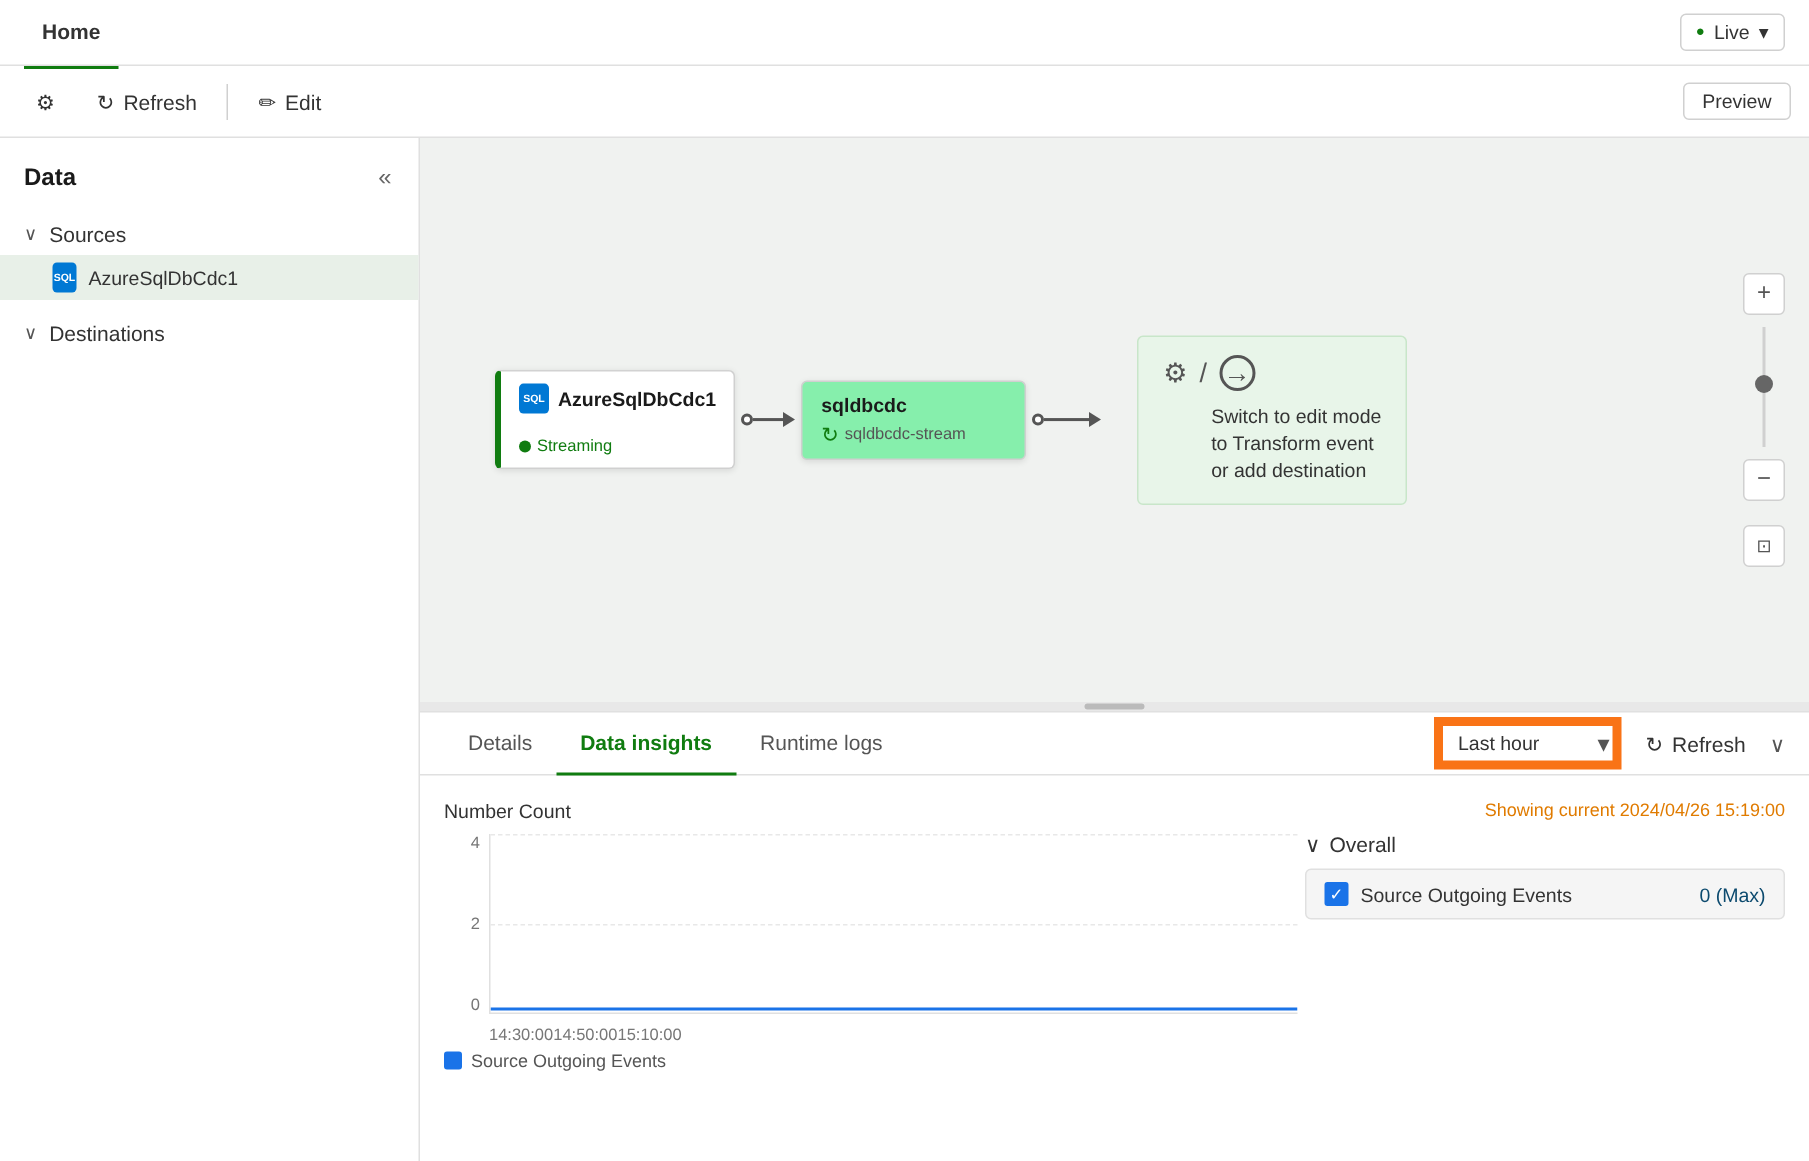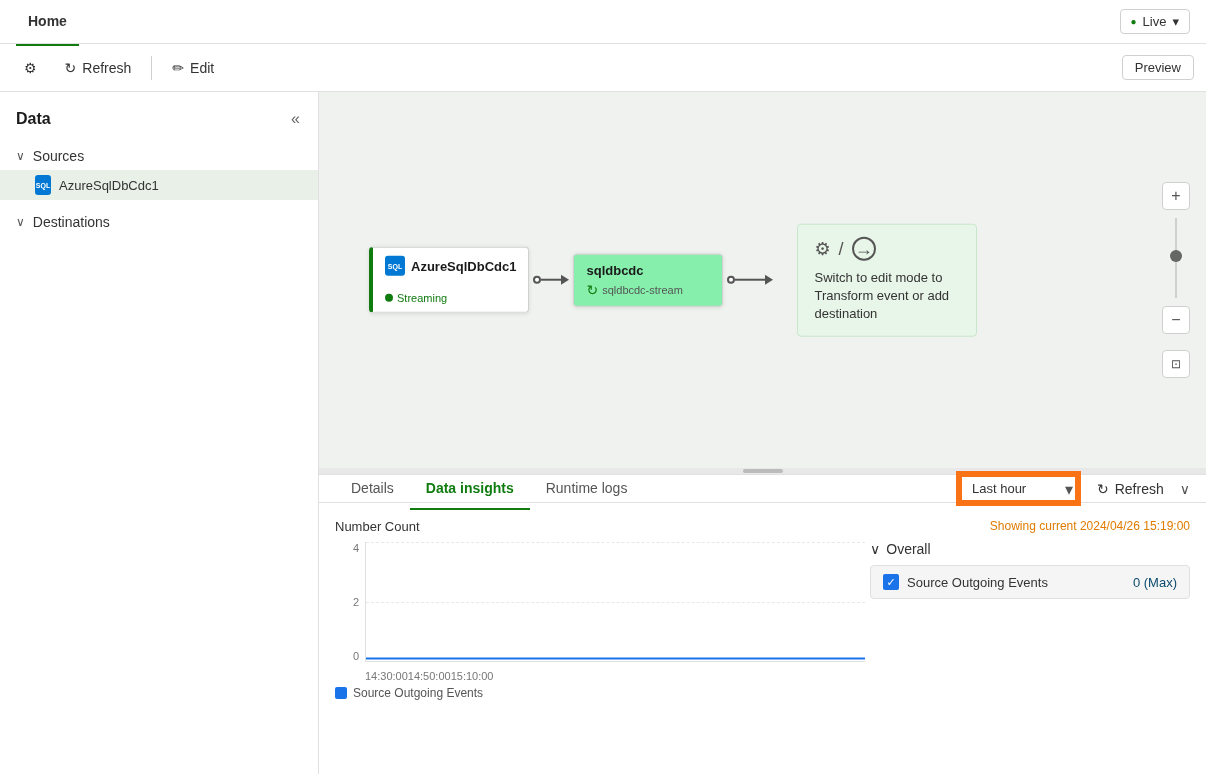--- a/index.html
+++ b/index.html
@@ -74,21 +74,21 @@
     }
 
     
     .main-layout {
       display: flex;
       height: calc(774px - 44px - 48px);
     }
 
     
     .sidebar {
-      width: 319px;
+      width: 280px;
       background: #ffffff;
       border-right: 1px solid #e0e0e0;
       padding: 12px 0;
       flex-shrink: 0;
     }
     .sidebar-header {
       display: flex;
       align-items: center;
       justify-content: space-between;
       padding: 4px 16px 12px;
@@ -237,20 +237,21 @@
       align-items: center;
       gap: 8px;
       margin-bottom: 8px;
       font-size: 18px;
       color: #555;
     }
     .tooltip-text {
       font-size: 13px;
       color: #333;
       line-height: 1.4;
+      margin-left: 32px;
     }
 
     
     .zoom-controls {
       position: absolute;
       right: 16px;
       top: 50%;
       transform: translateY(-50%);
       display: flex;
       flex-direction: column;
@@ -324,21 +325,21 @@
       background: #bbb;
       border-radius: 2px;
     }
 
     
     .panel-tabs {
       display: flex;
       align-items: center;
       padding: 0 16px;
       border-bottom: 1px solid #e0e0e0;
-      height: 28px;
+      height: 42px;
     }
     .panel-tab {
       padding: 0 16px;
       height: 42px;
       display: flex;
       align-items: center;
       font-size: 14px;
       color: #555;
       cursor: pointer;
       border-bottom: 2px solid transparent;

